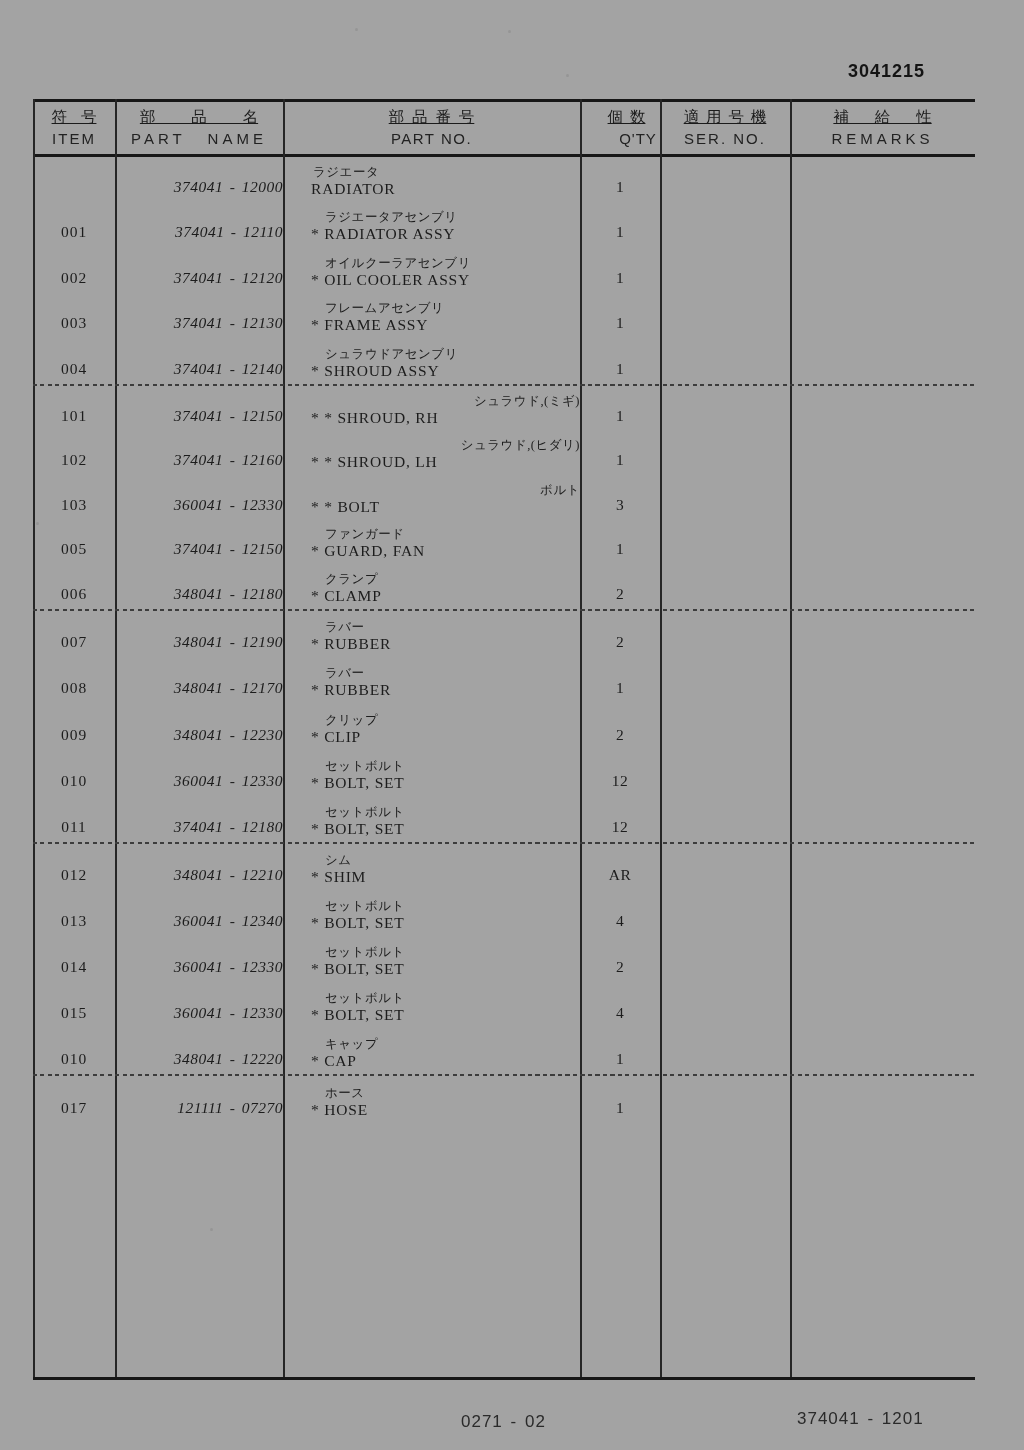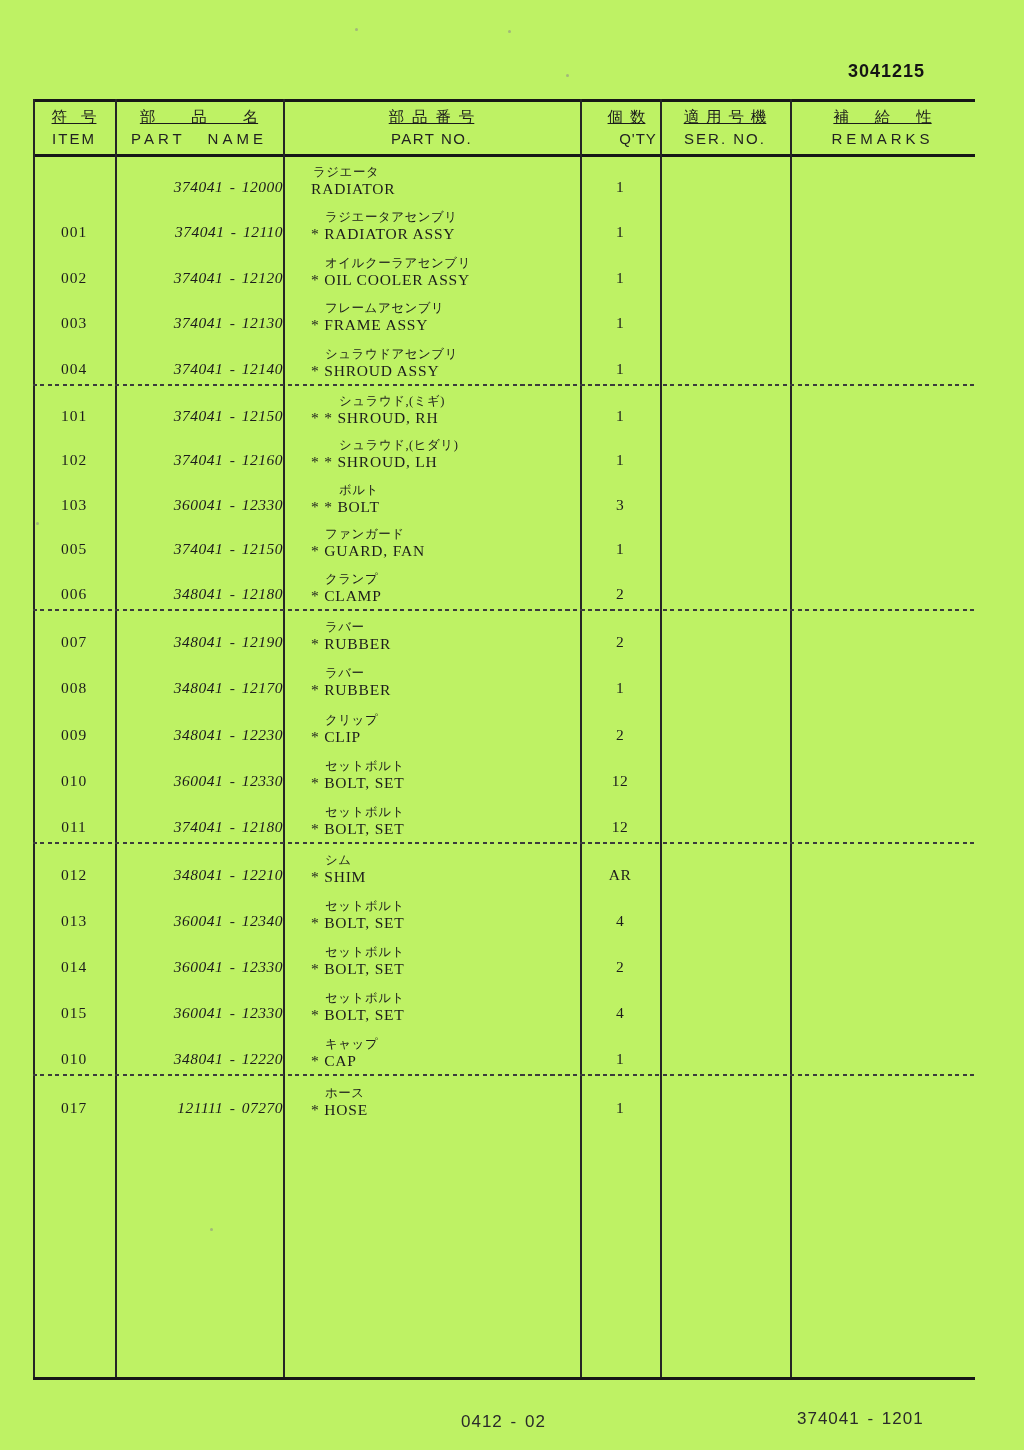--- a/index.html
+++ b/index.html
@@ -1,18 +1,18 @@
 <!DOCTYPE html>
 <html><head>
 <meta charset="utf-8">
 <style>
   html,body{margin:0;padding:0;background:#e8e8e8;}
   .page{
     position:relative;width:1024px;height:1450px;margin:0 auto;
-    background:#bef264;color:#1c1c1c;overflow:hidden;
+    background:#a3a3a3;color:#1c1c1c;overflow:hidden;
     font-family:"Liberation Serif","DejaVu Serif",serif;
   }
   
   .docnum{
     position:absolute;top:61px;left:848px;
     font-family:"Liberation Sans","DejaVu Sans",sans-serif;
     font-size:18px;font-weight:700;letter-spacing:1px;color:#141414;
   }
   
   .tbl{position:absolute;left:33px;top:99px;width:942px;height:1281px;}
@@ -55,21 +55,21 @@
   }
   .g5 .row{flex:0 0 47px;}
   .cell{padding-bottom:6px;font-size:15.5px;letter-spacing:0.5px;}
   .item{text-align:center;letter-spacing:1px;}
   .pno{text-align:right;word-spacing:2px;font-style:italic;}
   .name{padding-left:28px;padding-bottom:4px;}
   .jp{font-size:12.5px;line-height:15px;color:#1d1d1d;}
   .en{font-size:15.5px;line-height:18px;letter-spacing:0.8px;}
   .s0 .jp{margin-left:2px;}
   .s1 .jp{margin-left:14px;}
-  .s2 .jp{margin-left:28px;}
+  .s2 .jp{margin-left:28px;text-align:right;}
   .qty{text-align:center;}
   
   .foot{
     position:absolute;font-family:"Liberation Sans","DejaVu Sans",sans-serif;
     font-size:17px;color:#2a2a2a;letter-spacing:1px;word-spacing:2px;
   }
   .footL{top:1412px;left:461px;}
   .footR{top:1409px;left:797px;}
   
   .speck{position:absolute;width:3px;height:3px;border-radius:50%;background:#8a8a8a;opacity:.55;}
@@ -327,16 +327,16 @@
         <div class="cell pno">121111 - 07270</div>
         <div class="cell name">
           <div class="jp">ホース</div>
           <div class="en">* HOSE</div>
         </div>
         <div class="cell qty">1</div>
       </div>
     </div>
   </div>
 
-  <div class="foot footL">0412 - 02</div>
+  <div class="foot footL">0271 - 02</div>
   <div class="foot footR">374041 - 1201</div>
 
 </div>
 
 </body></html>

